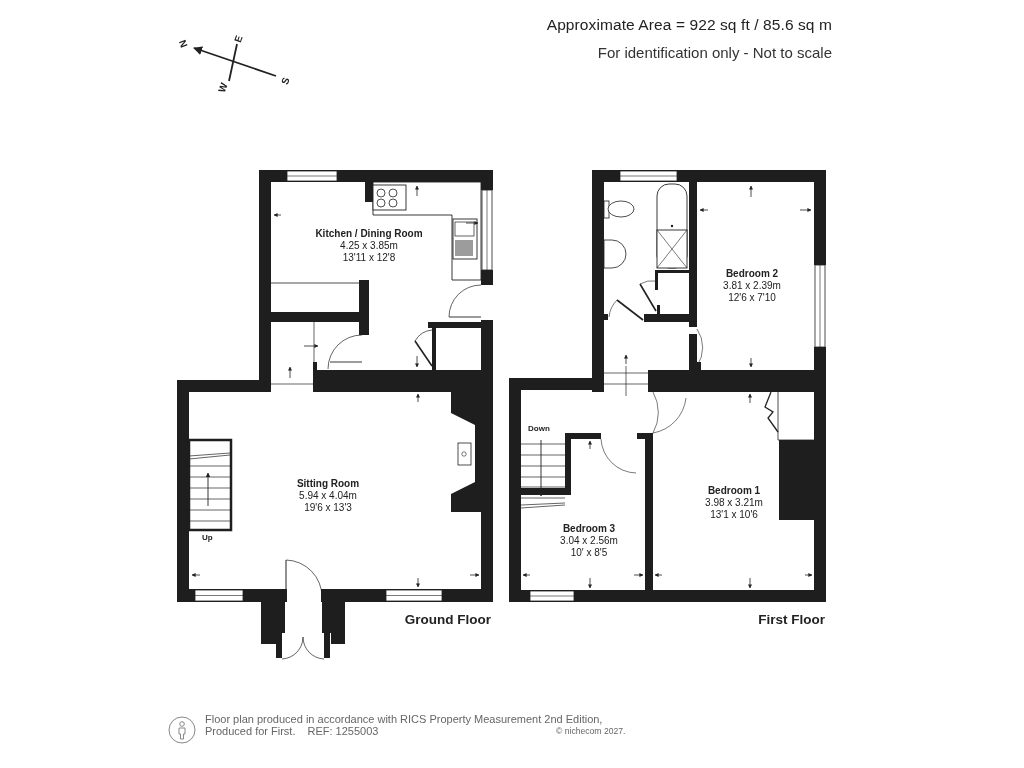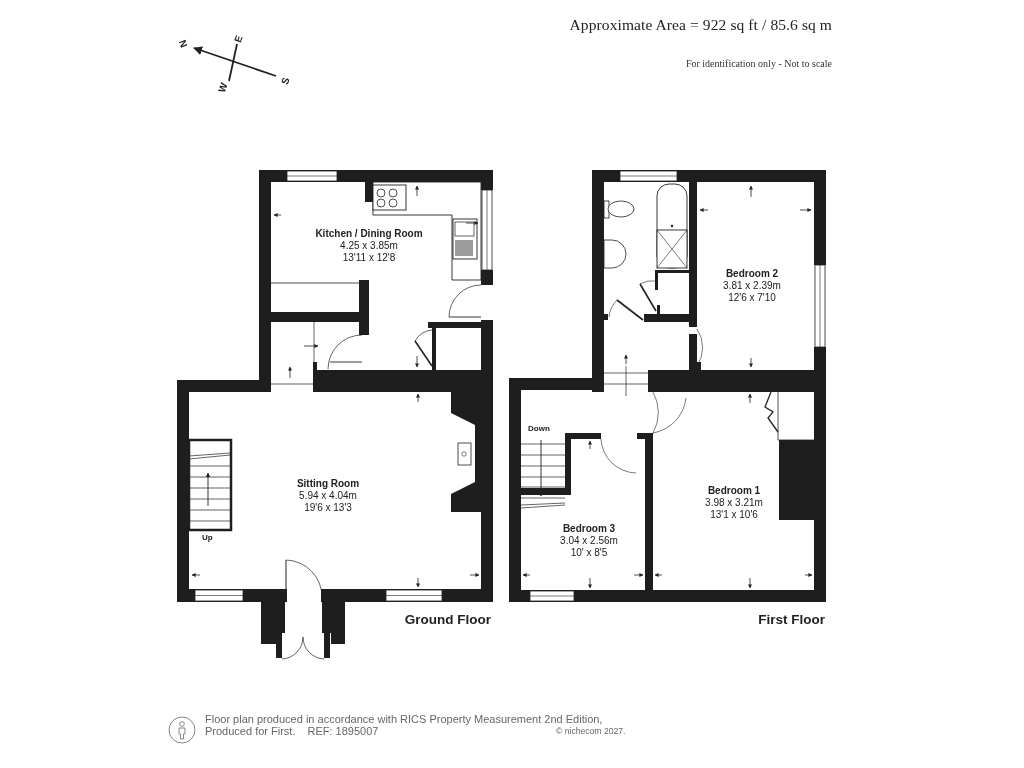--- a/index.html
+++ b/index.html
@@ -1,19 +1,19 @@
 <!DOCTYPE html>
 <html><head>
   <meta charset="utf-8">
   <style>
     html, body { margin: 0; padding: 0; background: #ffffff; }
     body { width: 1024px; height: 768px; position: relative; overflow: hidden; font-family: "Liberation Sans", sans-serif; color: #222; }
-    .header { position: absolute; right: 192px; top: 16px; text-align: right; font-family: Liberation Serif, serif; }
+    .header { position: absolute; right: 192px; top: 16px; text-align: right; }
     .area-title { font-size: 15.5px; color: #222; letter-spacing: 0.1px; }
-    .area-sub { font-size: 10px; color: #333; margin-top: 24px; }
+    .area-sub { font-size: 15px; color: #333; margin-top: 10px; }
     svg.plan { position: absolute; left: 0; top: 0; }
     .room-name { font-family: "Liberation Sans", sans-serif; font-weight: bold; font-size: 10px; fill: #222; }
     .room-dim { font-family: "Liberation Sans", sans-serif; font-size: 10px; fill: #222; }
     .floor-label { font-family: "Liberation Sans", sans-serif; font-weight: bold; font-size: 13.5px; fill: #222; }
     .stair-label { font-family: "Liberation Sans", sans-serif; font-weight: bold; font-size: 8px; fill: #222; }
     .compass-label { font-family: "Liberation Sans", sans-serif; font-weight: bold; font-size: 10px; fill: #222; }
     .footer { position: absolute; left: 168px; top: 714px; width: 520px; height: 40px; }
     .footer-icon { position: absolute; left: 0; top: 2px; width: 28px; height: 28px; }
     .footer-text { position: absolute; left: 37px; top: 0; font-size: 11px; color: #666; line-height: 11.5px; white-space: nowrap; }
     .footer-copy { position: absolute; left: 388px; top: 11.5px; font-size: 8.6px; color: #666; white-space: nowrap; }
@@ -282,16 +282,16 @@
 </svg>
 
 <div class="footer">
   <svg class="footer-icon" viewBox="0 0 28 28">
     <circle cx="14" cy="14" r="13" fill="none" stroke="#888" stroke-width="1"></circle>
     <circle cx="14" cy="8" r="2.3" fill="none" stroke="#888" stroke-width="1"></circle>
     <path d="M11,12 L17,12 L17,18 L15.5,18 L15.5,23 L12.5,23 L12.5,18 L11,18 Z" fill="none" stroke="#888" stroke-width="1"></path>
   </svg>
   <div class="footer-text">
     <div>Floor plan produced in accordance with RICS Property Measurement 2nd Edition,</div>
-    <div><span>Produced for First.</span><span class="ref">REF: 1895007</span></div>
+    <div><span>Produced for First.</span><span class="ref">REF: 1255003</span></div>
   </div>
   <div class="footer-copy">© nichecom 2027.</div>
 </div>
 
 </body></html>

